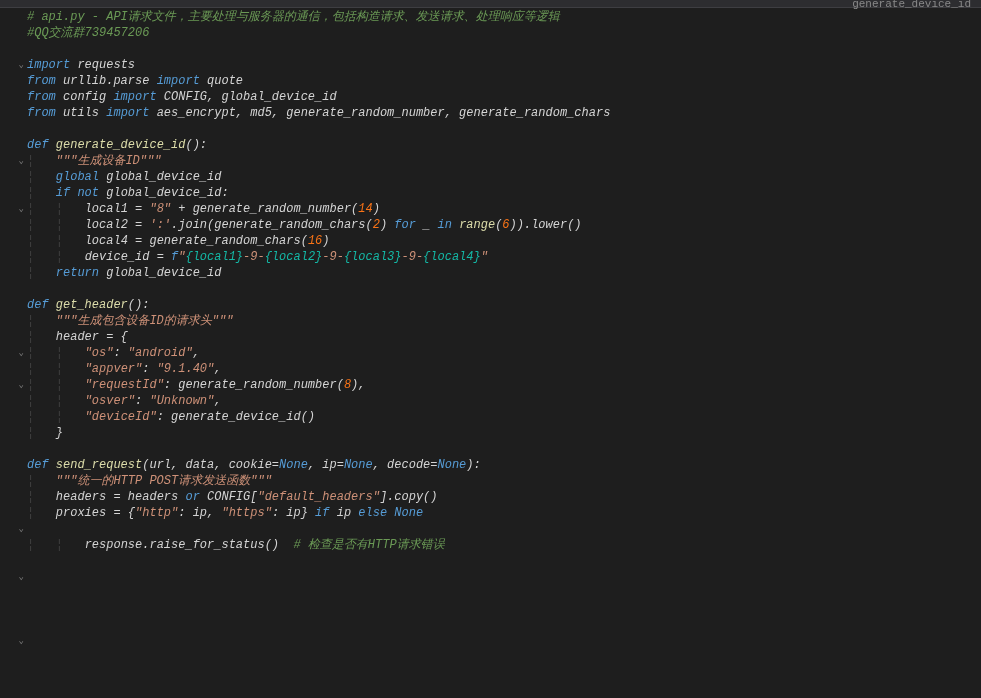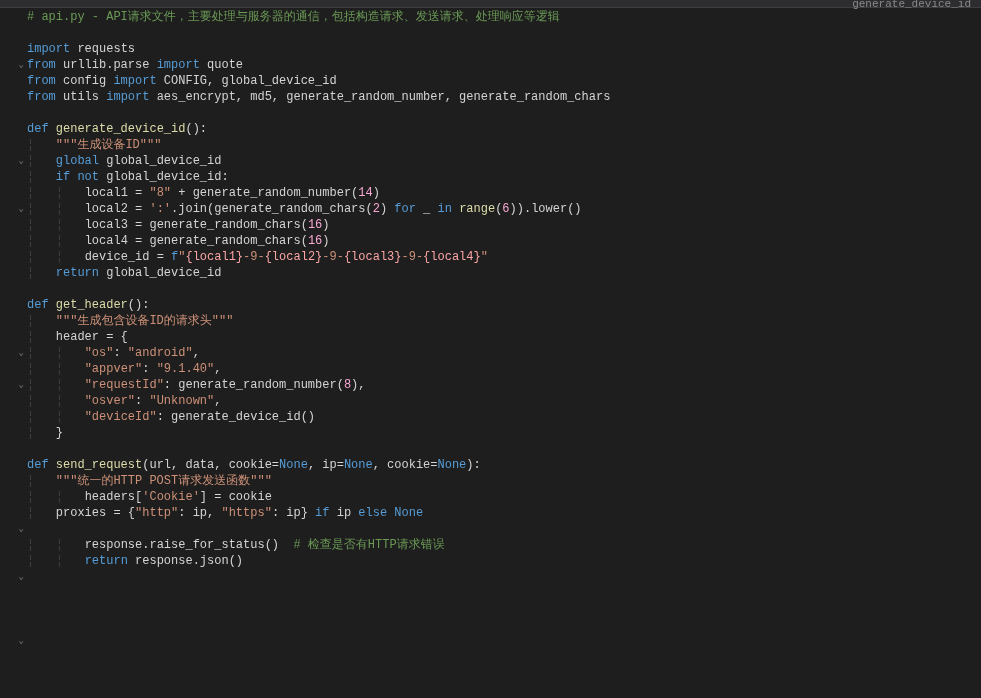--- a/index.html
+++ b/index.html
@@ -45,28 +45,29 @@
 }
 .fold.v::after { content:"⌄"; }
 .code {
   flex:1;
   padding-top:1px;
 }
 .ln {
   height:16px;
   line-height:16px;
   white-space:pre;
+  font-style:italic;
 }
 span { white-space:pre; }
 .cmt { color:#6a9955; }
 .kw { color:#569cd6; }
 .fn { color:#dcdcaa; }
 .str { color:#ce9178; }
-.num { color:#f9a8d4; }
-.var { color:#fca5a5; }
+.num { color:#f97316; }
+.var { color:#14b8a6; }
 .punc { color:#d4d4d4; }
 </style>
 </head>
 <body>
 
 <div class="topbar">
   <span class="breadcrumb">generate_device_id</span>
 </div>
 
 <div class="editor">
@@ -110,48 +111,47 @@
       <div class="fold"></div>
       <div class="fold"></div>
       <div class="fold"></div>
       <div class="fold v"></div>
       <div class="fold"></div>
       <div class="fold"></div>
       <div class="fold"></div>
     </div>
   <div class="code" id="code">
       <div class="ln"><span class="cmt"># api.py - API请求文件，主要处理与服务器的通信，包括构造请求、发送请求、处理响应等逻辑</span></div>
+      <div class="ln"><span class="cmt">#QQ交流群739457206</span></div>
       <div class="ln"></div>
       <div class="ln"><span class="kw">import</span><span class="punc"> requests</span></div>
       <div class="ln"><span class="kw">from</span><span class="punc"> urllib.parse </span><span class="kw">import</span><span class="punc"> quote</span></div>
       <div class="ln"><span class="kw">from</span><span class="punc"> config </span><span class="kw">import</span><span class="punc"> CONFIG, global_device_id</span></div>
       <div class="ln"><span class="kw">from</span><span class="punc"> utils </span><span class="kw">import</span><span class="punc"> aes_encrypt, md5, generate_random_number, generate_random_chars</span></div>
       <div class="ln"></div>
       <div class="ln"><span class="kw">def </span><span class="fn">generate_device_id</span><span class="punc">():</span></div>
       <div class="ln"><span style="color:#404040">¦</span><span>   </span><span class="str">"""生成设备ID"""</span></div>
       <div class="ln"><span style="color:#404040">¦</span><span>   </span><span class="kw">global</span><span class="punc"> global_device_id</span></div>
       <div class="ln"><span style="color:#404040">¦</span><span>   </span><span class="kw">if</span><span class="punc"> </span><span class="kw">not</span><span class="punc"> global_device_id:</span></div>
       <div class="ln"><span style="color:#404040">¦</span><span>   </span><span style="color:#404040">¦</span><span>   </span><span class="punc">local1 = </span><span class="str">"8"</span><span class="punc"> + generate_random_number(</span><span class="num">14</span><span class="punc">)</span></div>
       <div class="ln"><span style="color:#404040">¦</span><span>   </span><span style="color:#404040">¦</span><span>   </span><span class="punc">local2 = </span><span class="str">':'</span><span class="punc">.join(generate_random_chars(</span><span class="num">2</span><span class="punc">) </span><span class="kw">for</span><span class="punc"> _ </span><span class="kw">in</span><span class="punc"> </span><span class="fn">range</span><span class="punc">(</span><span class="num">6</span><span class="punc">)).lower()</span></div>
-      <div class="ln"><span style="color:#404040">¦</span><span>   </span><span style="color:#404040">¦</span><span>   </span><span class="punc">local3 = generate_random_chars(</span><span class="num">16</span><span class="punc">)</span></div>
       <div class="ln"><span style="color:#404040">¦</span><span>   </span><span style="color:#404040">¦</span><span>   </span><span class="punc">local4 = generate_random_chars(</span><span class="num">16</span><span class="punc">)</span></div>
       <div class="ln"><span style="color:#404040">¦</span><span>   </span><span style="color:#404040">¦</span><span>   </span><span class="punc">device_id = </span><span class="kw">f</span><span class="str">"</span><span class="var">{local1}</span><span class="str">-9-</span><span class="var">{local2}</span><span class="str">-9-</span><span class="var">{local3}</span><span class="str">-9-</span><span class="var">{local4}</span><span class="str">"</span></div>
       <div class="ln"><span style="color:#404040">¦</span><span>   </span><span class="kw">return</span><span class="punc"> global_device_id</span></div>
       <div class="ln"></div>
       <div class="ln"><span class="kw">def </span><span class="fn">get_header</span><span class="punc">():</span></div>
       <div class="ln"><span style="color:#404040">¦</span><span>   </span><span class="str">"""生成包含设备ID的请求头"""</span></div>
       <div class="ln"><span style="color:#404040">¦</span><span>   </span><span class="punc">header = {</span></div>
       <div class="ln"><span style="color:#404040">¦</span><span>   </span><span style="color:#404040">¦</span><span>   </span><span class="str">"os"</span><span class="punc">: </span><span class="str">"android"</span><span class="punc">,</span></div>
       <div class="ln"><span style="color:#404040">¦</span><span>   </span><span style="color:#404040">¦</span><span>   </span><span class="str">"appver"</span><span class="punc">: </span><span class="str">"9.1.40"</span><span class="punc">,</span></div>
       <div class="ln"><span style="color:#404040">¦</span><span>   </span><span style="color:#404040">¦</span><span>   </span><span class="str">"requestId"</span><span class="punc">: generate_random_number(</span><span class="num">8</span><span class="punc">),</span></div>
       <div class="ln"><span style="color:#404040">¦</span><span>   </span><span style="color:#404040">¦</span><span>   </span><span class="str">"osver"</span><span class="punc">: </span><span class="str">"Unknown"</span><span class="punc">,</span></div>
       <div class="ln"><span style="color:#404040">¦</span><span>   </span><span style="color:#404040">¦</span><span>   </span><span class="str">"deviceId"</span><span class="punc">: generate_device_id()</span></div>
       <div class="ln"><span style="color:#404040">¦</span><span>   </span><span class="punc">}</span></div>
       <div class="ln"></div>
-      <div class="ln"><span class="kw">def </span><span class="fn">send_request</span><span class="punc">(url, data, cookie=</span><span class="kw">None</span><span class="punc">, ip=</span><span class="kw">None</span><span class="punc">, cookie=</span><span class="kw">None</span><span class="punc">):</span></div>
+      <div class="ln"><span class="kw">def </span><span class="fn">send_request</span><span class="punc">(url, data, cookie=</span><span class="kw">None</span><span class="punc">, ip=</span><span class="kw">None</span><span class="punc">, decode=</span><span class="kw">None</span><span class="punc">):</span></div>
       <div class="ln"><span style="color:#404040">¦</span><span>   </span><span class="str">"""统一的HTTP POST请求发送函数"""</span></div>
-      <div class="ln"><span style="color:#404040">¦</span><span>   </span><span style="color:#404040">¦</span><span>   </span><span class="punc">headers[</span><span class="str">'Cookie'</span><span class="punc">] = cookie</span></div>
+      <div class="ln"><span style="color:#404040">¦</span><span>   </span><span class="punc">headers = headers </span><span class="kw">or</span><span class="punc"> CONFIG[</span><span class="str">"default_headers"</span><span class="punc">].copy()</span></div>
       <div class="ln"><span style="color:#404040">¦</span><span>   </span><span class="punc">proxies = {</span><span class="str">"http"</span><span class="punc">: ip, </span><span class="str">"https"</span><span class="punc">: ip} </span><span class="kw">if</span><span class="punc"> ip </span><span class="kw">else</span><span class="punc"> </span><span class="kw">None</span></div>
       <div class="ln"></div>
       <div class="ln"><span style="color:#404040">¦</span><span>   </span><span style="color:#404040">¦</span><span>   </span><span class="punc">response.raise_for_status()  </span><span class="cmt"># 检查是否有HTTP请求错误</span></div>
-      <div class="ln"><span style="color:#404040">¦</span><span>   </span><span style="color:#404040">¦</span><span>   </span><span class="kw">return</span><span class="punc"> response.json()</span></div>
     </div>
 </div>
 
 </body></html>

